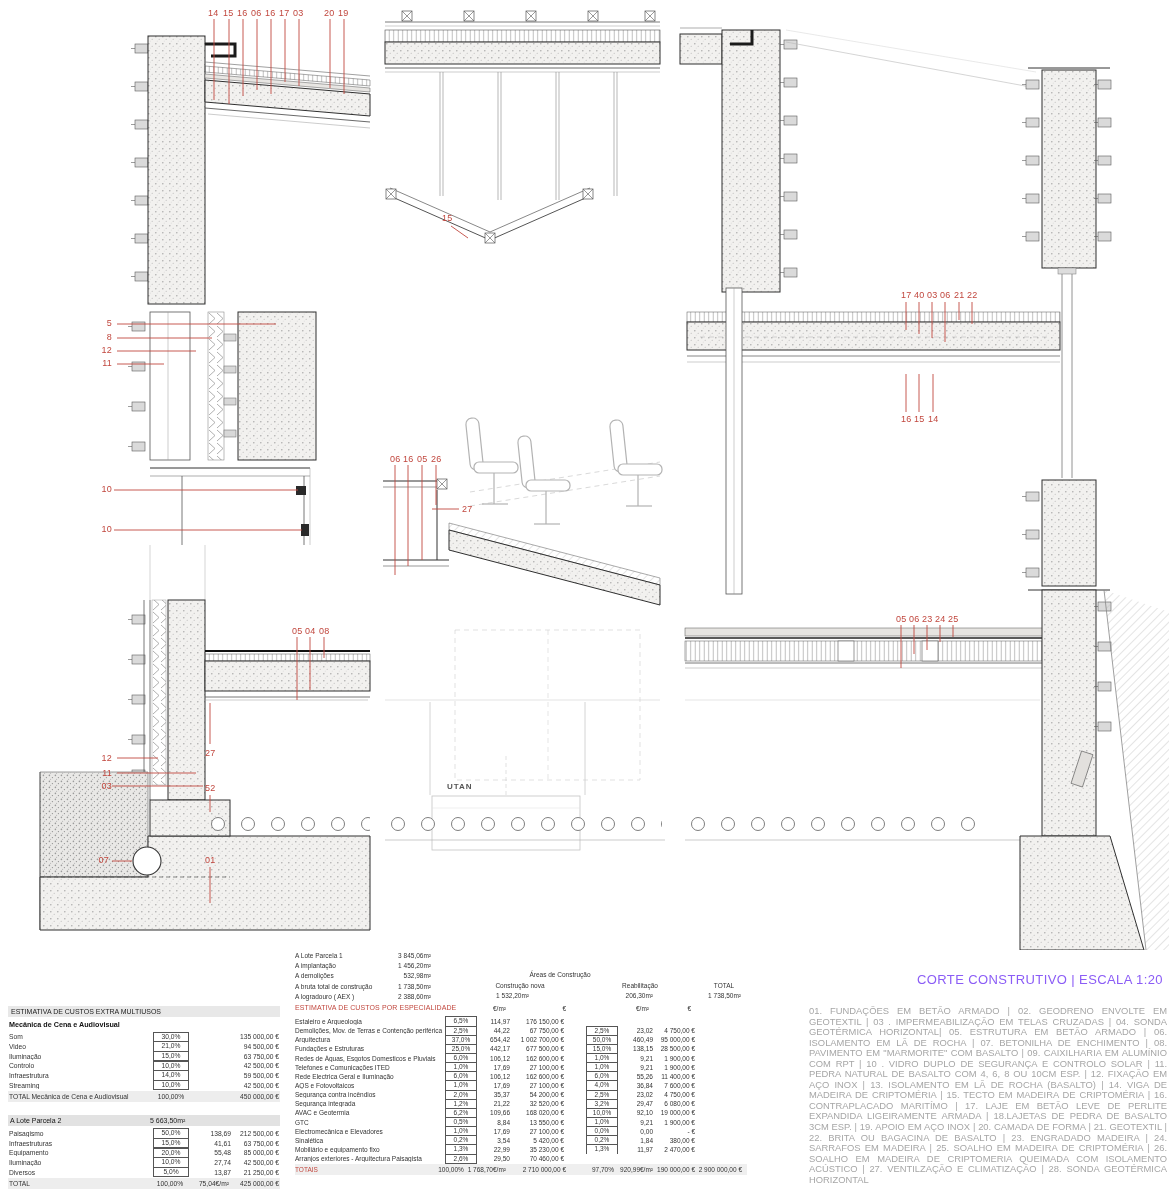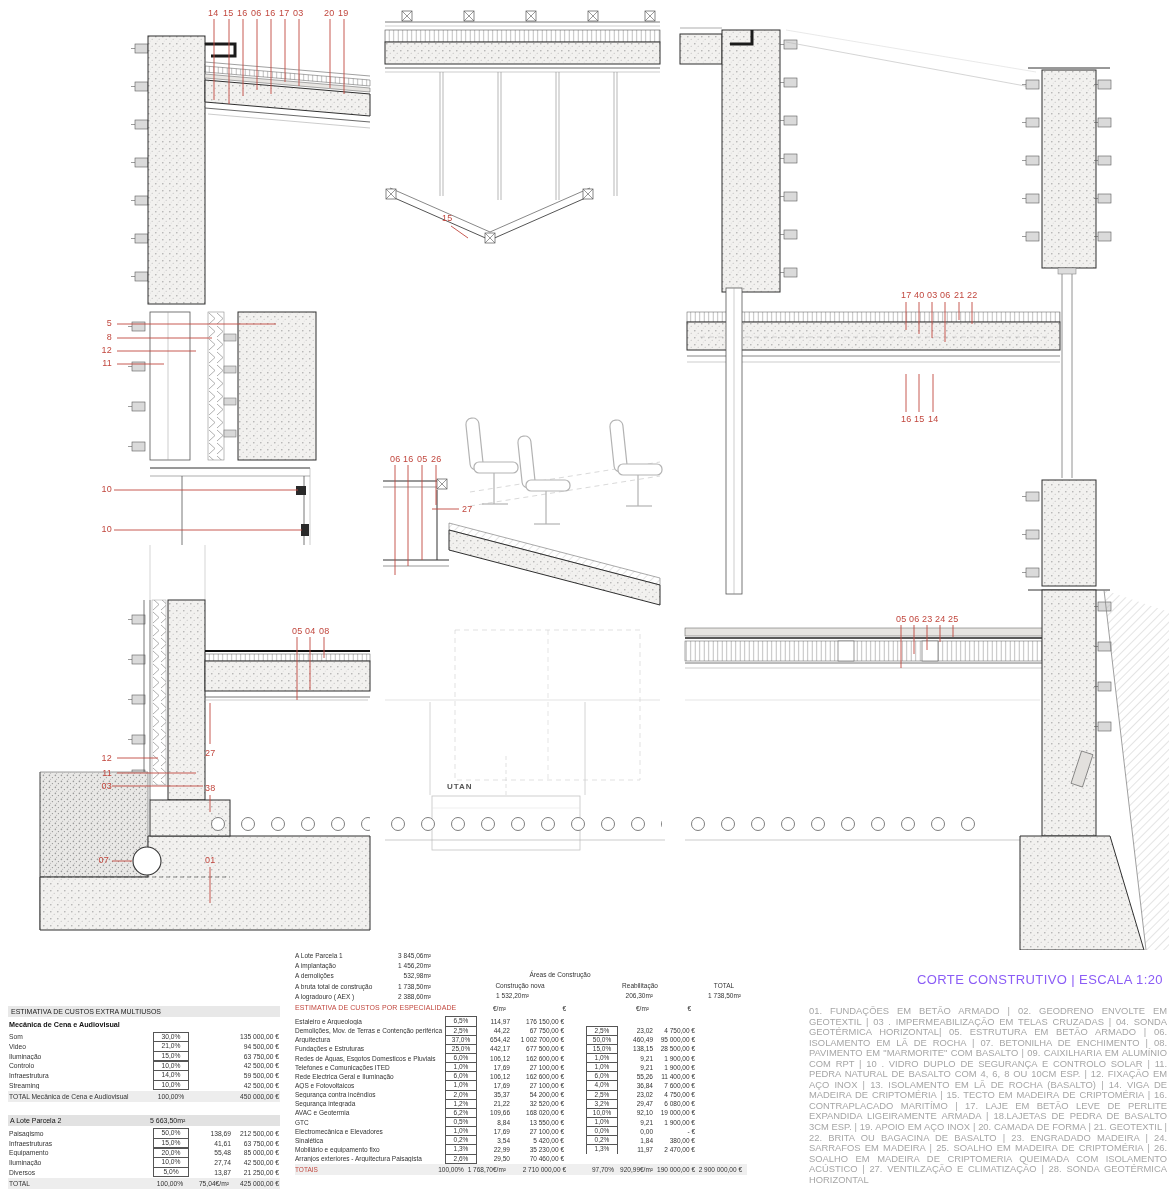--- a/index.html
+++ b/index.html
@@ -395,21 +395,21 @@
 <div class="co" style="left:319px;top:626px">08</div>
 <div class="co" style="left:896px;top:614px">05</div>
 <div class="co" style="left:909px;top:614px">06</div>
 <div class="co" style="left:922px;top:614px">23</div>
 <div class="co" style="left:935px;top:614px">24</div>
 <div class="co" style="left:948px;top:614px">25</div>
 <div class="co ra" style="left:96px;top:753px">12</div>
 <div class="co ra" style="left:96px;top:768px">11</div>
 <div class="co ra" style="left:96px;top:781px">03</div>
 <div class="co" style="left:205px;top:748px">27</div>
-<div class="co" style="left:205px;top:783px">38</div>
+<div class="co" style="left:205px;top:783px">52</div>
 <div class="co ra" style="left:93px;top:855px">07</div>
 <div class="co" style="left:205px;top:855px">01</div>
 <div id="utan">UTAN</div>
 
 <div id="left-table">
   <div class="lt-header">ESTIMATIVA DE CUSTOS EXTRA MULTIUSOS</div>
   <div class="lt-sub">Mecânica de Cena e Audiovisual</div>
   <div>
 
   <div class="lt-row">

